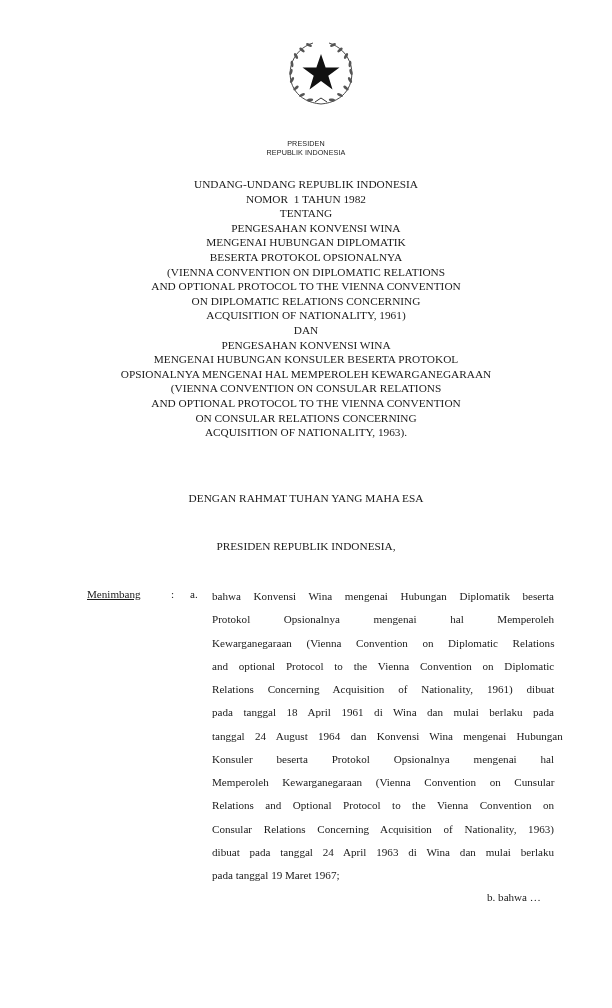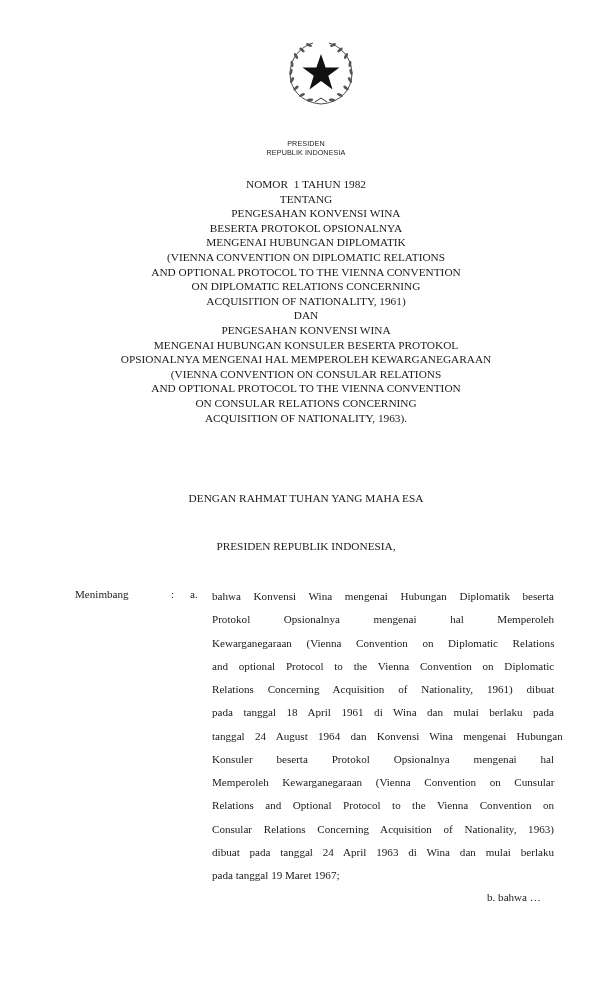--- a/index.html
+++ b/index.html
@@ -5,21 +5,21 @@
   html, body { margin: 0; padding: 0; background: #ffffff; }
   body { width: 612px; height: 1008px; position: relative; overflow: hidden;
          font-family: "Liberation Serif", "DejaVu Serif", serif; color: #1a1a1a; }
   .emblem { position: absolute; left: 283px; top: 40px; width: 76px; height: 68px; }
   .emblem-label { position: absolute; left: 0; width: 612px; text-align: center;
                   font-family: "Liberation Sans", "DejaVu Sans", sans-serif; font-size: 7.2px; color: #222; letter-spacing: 0.1px; }
   .title-block { position: absolute; left: 0; top: 177px; width: 612px; text-align: center; font-size: 11.3px; line-height: 14.6px; }
   .title-block div { white-space: pre; }
   .invocation { position: absolute; left: 0; width: 612px; text-align: center; font-size: 11.3px; }
   .considering { position: absolute; left: 0; top: 588px; width: 612px; font-size: 11.1px; }
-  .cons-label { position: absolute; left: 75px; top: 0; }
+  .cons-label { position: absolute; left: 87px; top: 0; text-decoration: underline; }
   .cons-colon { position: absolute; left: 171px; top: 0; }
   .cons-letter { position: absolute; left: 190px; top: 0; }
   .cons-text { position: absolute; left: 212px; top: 0; width: 342px; }
   .cons-line { height: 23.25px; line-height: 16px; text-align: justify; text-align-last: justify; white-space: nowrap; }
   .cons-line.last { text-align-last: left; }
   .cons-line span.jl { display: flex; justify-content: space-between; }
   .next-page { position: absolute; left: 487px; top: 891px; font-size: 11.1px; }
 </style>
 </head>
 <body>
@@ -51,25 +51,26 @@
       <ellipse cx="49" cy="60" rx="3.2" ry="1.4" transform="rotate(10 49 60)"></ellipse>
     </g>
     <polygon fill="#111" points="38,14 42.6,27.5 56.5,27.5 45.3,35.8 49.5,49.5 38,41 26.5,49.5 30.7,35.8 19.5,27.5 33.4,27.5"></polygon>
     <path d="M32 62 L38 58 L44 62" fill="none" stroke="#333" stroke-width="1"></path>
   </svg>
 </div>
 <div class="emblem-label" style="top:139px;">PRESIDEN</div>
 <div class="emblem-label" style="top:148px;">REPUBLIK INDONESIA</div>
 
 <div class="title-block">
+  <div>UNDANG-UNDANG REPUBLIK INDONESIA</div>
   <div>NOMOR  1 TAHUN 1982</div>
   <div>TENTANG</div>
   <div>       PENGESAHAN KONVENSI WINA</div>
+  <div>MENGENAI HUBUNGAN DIPLOMATIK</div>
   <div>BESERTA PROTOKOL OPSIONALNYA</div>
-  <div>MENGENAI HUBUNGAN DIPLOMATIK</div>
   <div>(VIENNA CONVENTION ON DIPLOMATIC RELATIONS</div>
   <div>AND OPTIONAL PROTOCOL TO THE VIENNA CONVENTION</div>
   <div>ON DIPLOMATIC RELATIONS CONCERNING</div>
   <div>ACQUISITION OF NATIONALITY, 1961)</div>
   <div>DAN</div>
   <div>PENGESAHAN KONVENSI WINA</div>
   <div>MENGENAI HUBUNGAN KONSULER BESERTA PROTOKOL</div>
   <div>OPSIONALNYA MENGENAI HAL MEMPEROLEH KEWARGANEGARAAN</div>
   <div>(VIENNA CONVENTION ON CONSULAR RELATIONS</div>
   <div>AND OPTIONAL PROTOCOL TO THE VIENNA CONVENTION</div>

